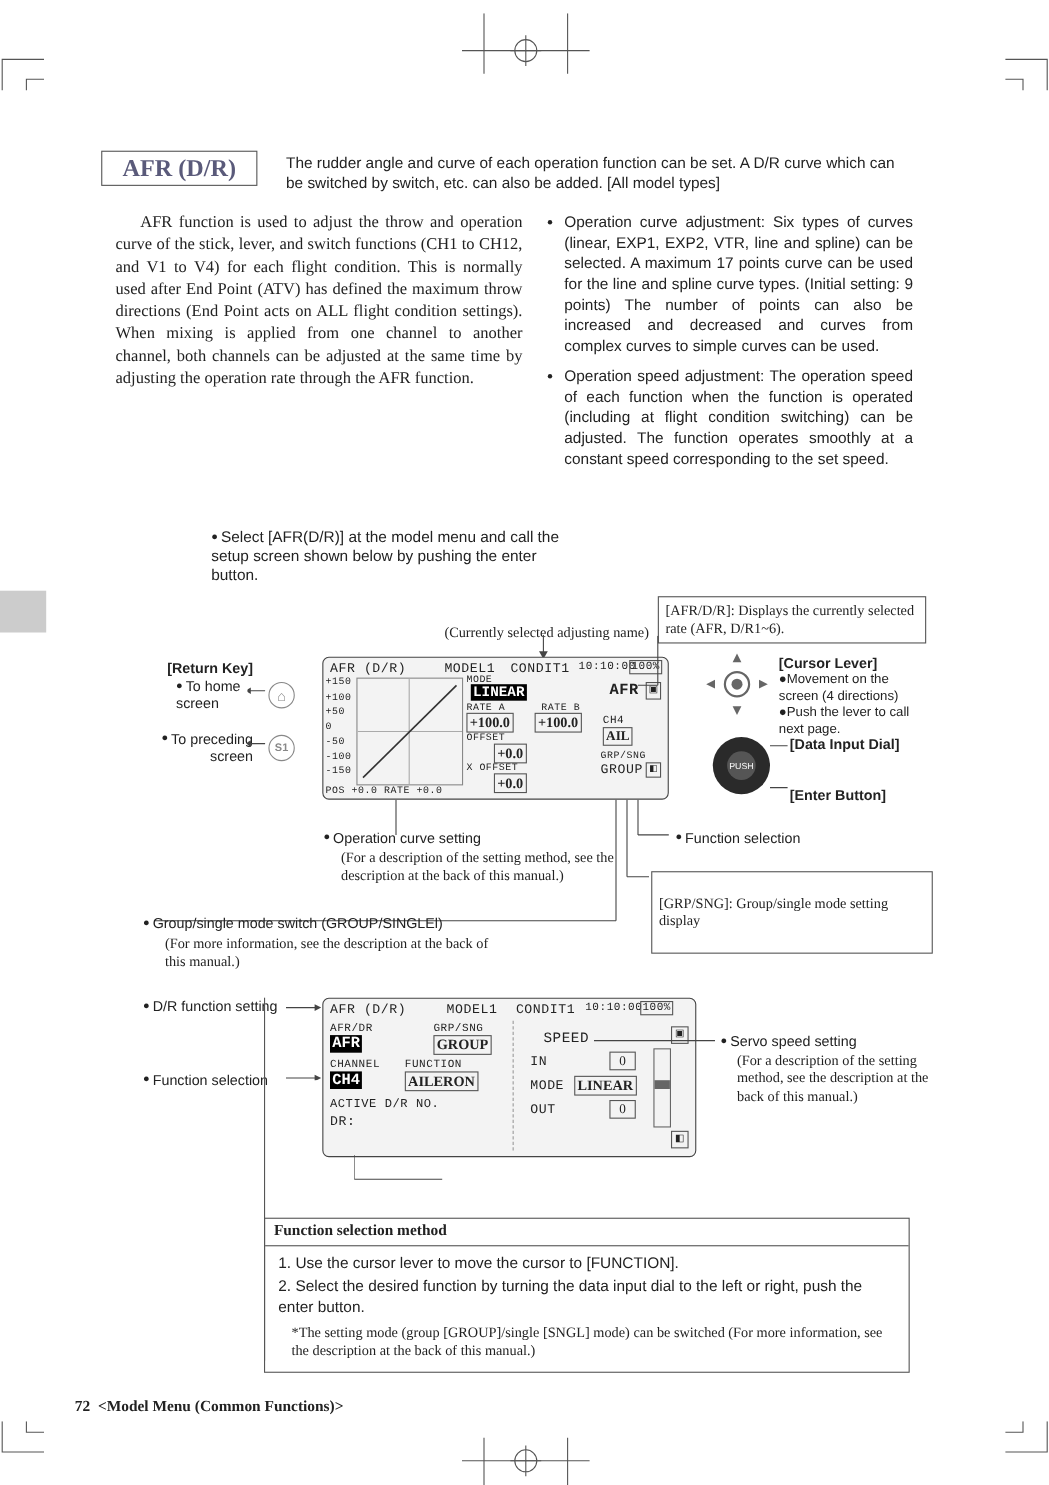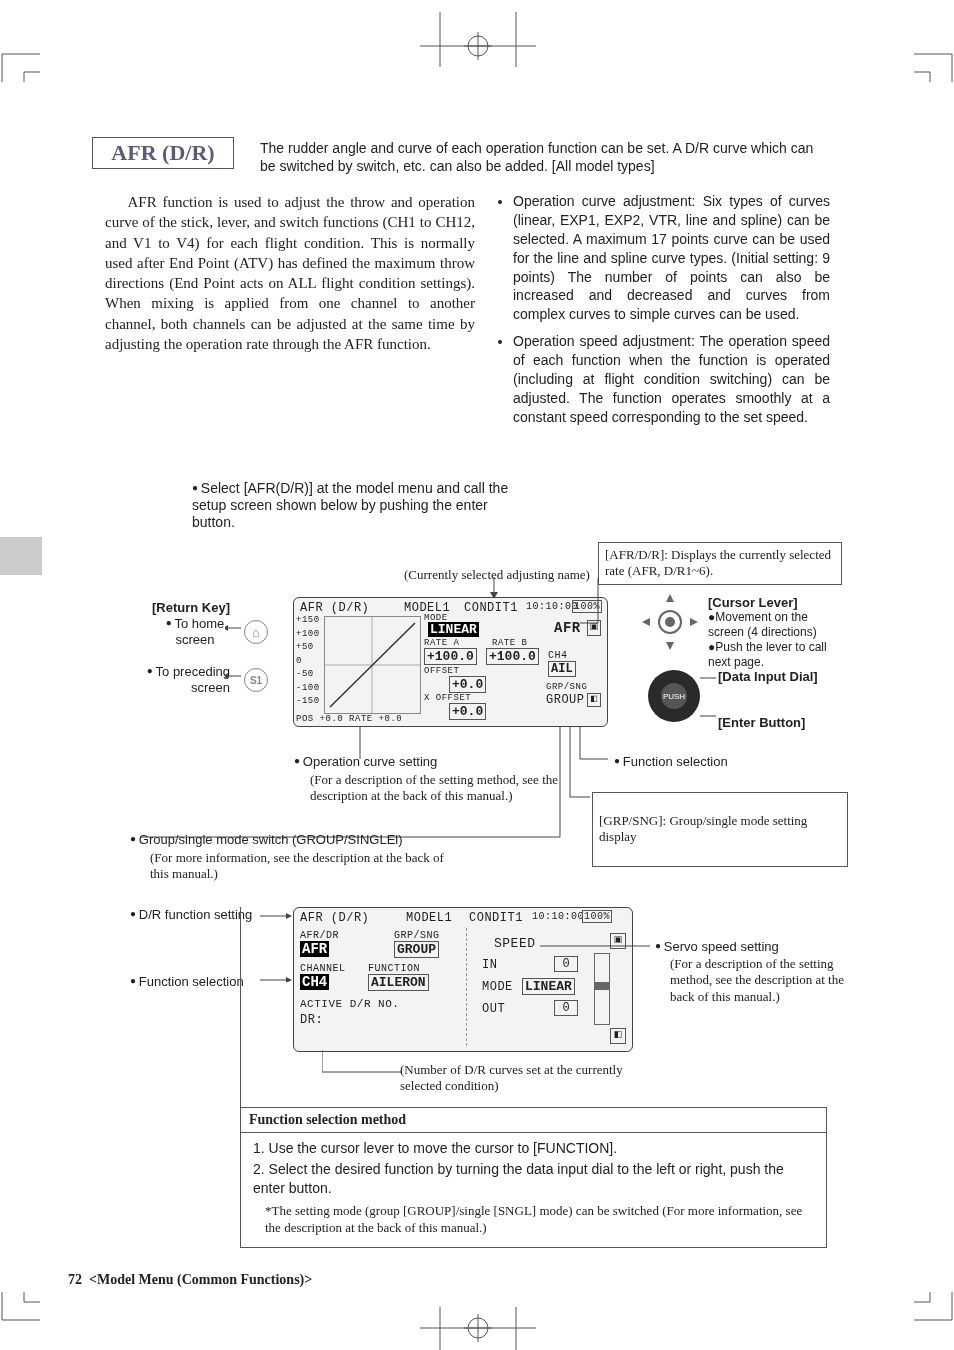--- a/index.html
+++ b/index.html
@@ -101,21 +101,21 @@
     letter-spacing: 0.5px;
     position: absolute;
   }
   .lcd-hl {
     background: #000;
     color: #fff;
     padding: 0 2px;
     font-weight: bold;
     font-family: "Courier New", monospace;
   }
-  .lcd-box { border: 1px solid #555; padding: 0 2px; display:inline-block; font-family: Liberation Mono, monospace; font-size:12px;}
+  .lcd-box { border: 1px solid #555; padding: 0 2px; display:inline-block; font-family: Liberation Serif, serif; font-size:12px;}
   .lcd-grid {
     position: absolute;
     border: 1px solid #888;
   }
   .annot {
     position: absolute;
     font-size: 13px;
     line-height: 1.25;
   }
   .annot-bold { font-weight: bold; }
@@ -226,21 +226,21 @@
 
   <div class="annot annot-serif" style="left:404px;top:555px">(Currently selected adjusting name)</div>
   <svg class="anno-line" style="left:488px;top:565px" width="20" height="25">
       <line x1="6" y1="0" x2="6" y2="18" stroke="#444"></line>
       <polygon points="2,15 10,15 6,22" fill="#444"></polygon>
     </svg>
 
   <div class="annot annot-serif" style="left:598px;top:530px;width:230px;border:1px solid #555;padding:4px 6px">[AFR/D/R]: Displays the currently selected rate (AFR, D/R1~6).</div>
 
   <div class="annot annot-bold" style="left:152px;top:588px">[Return Key]</div>
-  <div class="annot" style="left:160px;top:604px;text-align:center;width:70px"><span class="bullet"></span><span>To home screen</span></div>
+  <div class="annot" style="left:160px;top:604px;text-align:left;width:70px"><span class="bullet"></span><span>To home screen</span></div>
   <div style="position:absolute;left:244px;top:608px"><span class="home-icon">⌂</span></div>
   <svg class="anno-line" style="left:225px;top:612px" width="20" height="10">
       <line x1="0" y1="4" x2="16" y2="4" stroke="#444"></line>
       <polygon points="3,1 3,7 -2,4" fill="#444"></polygon>
     </svg>
 
   <div class="annot" style="left:130px;top:652px;text-align:right;width:100px"><span class="bullet"></span><span>To preceding screen</span></div>
   <div style="position:absolute;left:244px;top:656px"><span class="s1-icon">S1</span></div>
   <svg class="anno-line" style="left:225px;top:660px" width="20" height="10">
       <line x1="0" y1="4" x2="16" y2="4" stroke="#444"></line>
@@ -383,21 +383,20 @@
   <svg class="anno-line" style="left:540px;top:930px" width="120" height="10">
       <line x1="0" y1="4" x2="110" y2="4" stroke="#444"></line>
     </svg>
   <div class="annot" style="left:655px;top:927px"><span class="bullet"></span><span>Servo speed setting</span></div>
   <div class="annot annot-serif" style="left:670px;top:944px;width:180px">(For a description of the setting method, see the description at the back of this manual.)</div>
 
   <svg class="anno-line" style="left:322px;top:1038px" width="100" height="30">
       <line x1="0" y1="0" x2="0" y2="22" stroke="#444"></line>
       <line x1="0" y1="22" x2="80" y2="22" stroke="#444"></line>
     </svg>
-  <div class="annot annot-serif" style="left:400px;top:1050px;width:260px">(Number of D/R curves set at the currently selected condition)</div>
 
   <div style="position:absolute;left:240px;top:895px;width:0;height:330px;border-left:1px solid #555"></div>
 
   <div class="proc-box">
     <div class="proc-head">Function selection method</div>
     <div class="proc-body">
       <div>1. Use the cursor lever to move the cursor to [FUNCTION].</div>
       <div style="margin-top:2px">2. Select the desired function by turning the data input dial to the left or right, push the enter button.</div>
       <div class="note">*The setting mode (group [GROUP]/single [SNGL] mode) can be switched (For more information, see the description at the back of this manual.)</div>
     </div>

